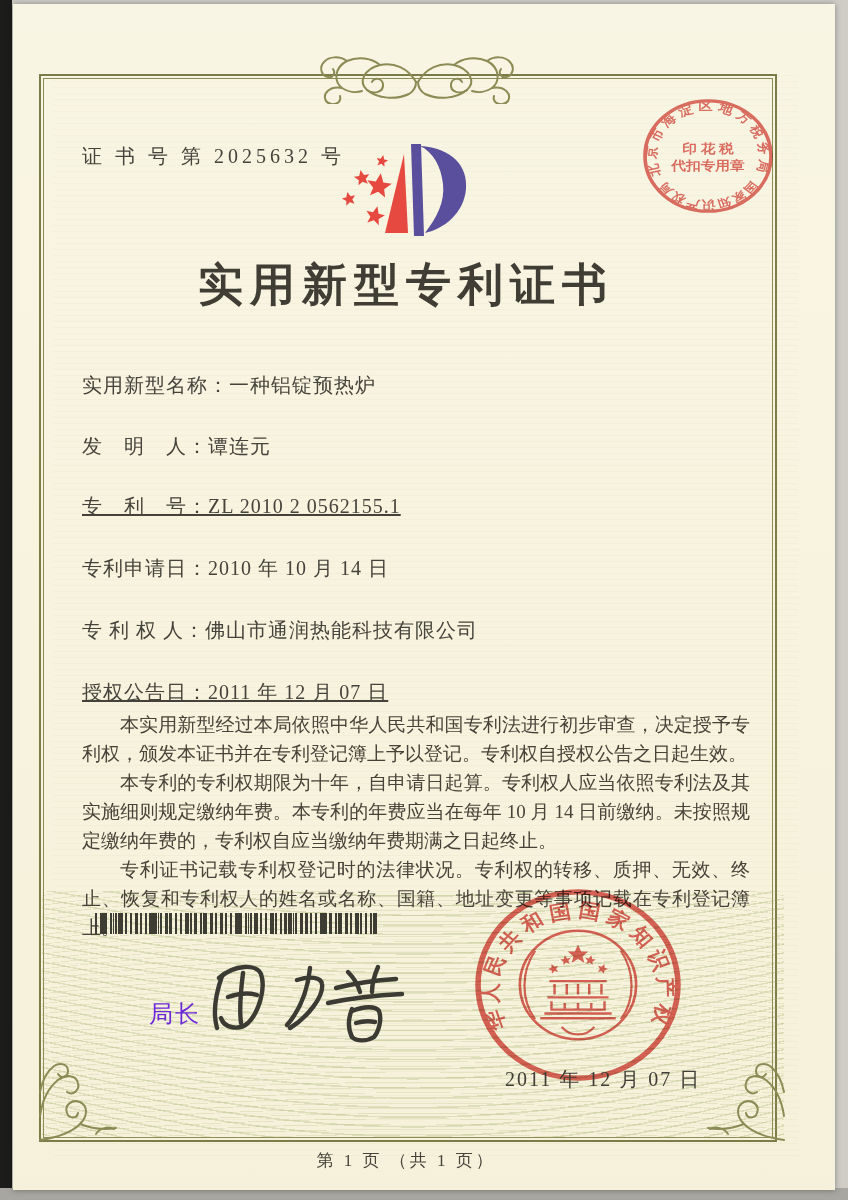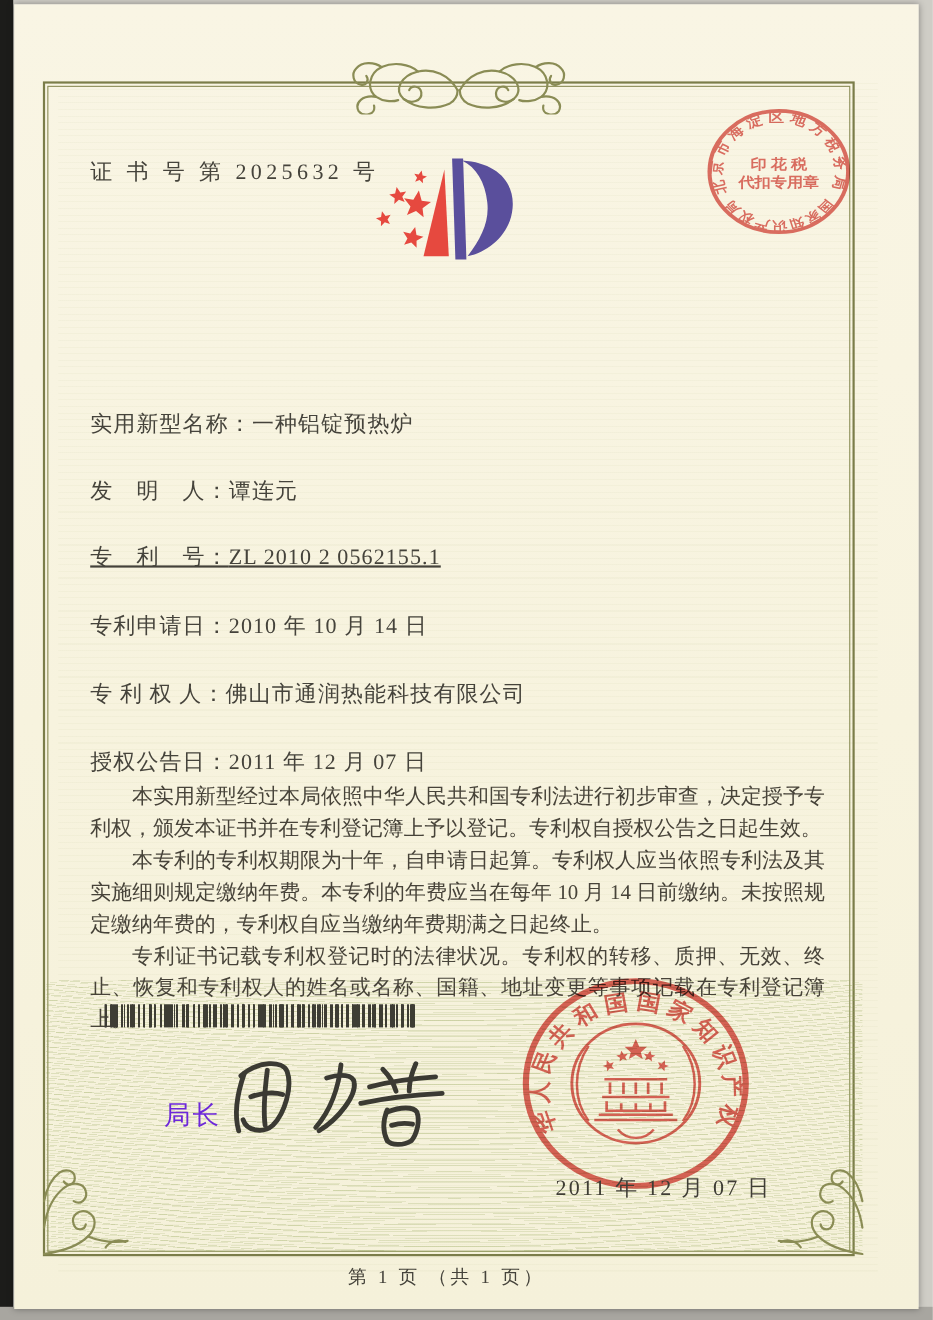--- a/index.html
+++ b/index.html
@@ -45,21 +45,21 @@
   .logo{position:absolute;left:339px;top:138px;width:135px;height:104px;}
   .tax-seal{position:absolute;left:628px;top:88px;width:160px;height:136px;opacity:.82;mix-blend-mode:multiply;}
   .title{
     position:absolute;left:39px;top:255px;width:734px;margin:0;
     text-align:center;font-size:45px;font-weight:bold;color:#403d34;letter-spacing:7px;
   }
   .fields{position:absolute;left:82px;top:0;width:680px;}
   .field{position:absolute;left:0;font-size:20px;color:#44423a;letter-spacing:1px;white-space:nowrap;}
   .field .lab{color:#45433b;}
   .field .val{color:#45433b;}
-  .f0{top:372px;} .f1{top:433px;} .f2{top:493px;text-decoration:underline;} .f3{top:555px;} .f4{top:617px;} .f5{top:679px;}
+  .f0{top:372px;} .f1{top:433px;} .f2{top:493px;text-decoration:underline;} .f3{top:555px;} .f4{top:617px;} .f5{top:679px;text-decoration:underline;}
   .body-text{
     position:absolute;left:82px;top:710px;width:668px;
     font-size:19px;line-height:29px;color:#474339;text-align:justify;
   }
   .body-text p{margin:0;text-indent:2em;}
   .barcode{
     position:absolute;left:95px;top:913px;width:284px;height:21px;
     background:
       repeating-linear-gradient(90deg,#3e3d34 0 2px,transparent 2px 5px),
       repeating-linear-gradient(90deg,#3e3d34 0 1px,transparent 1px 9px),
@@ -149,20 +149,21 @@
         <textPath href="#taxArcTop" startOffset="50%" text-anchor="middle">北京市海淀区地方税务局</textPath>
       </text>
       <text font-size="12.5" fill="#d8514a" letter-spacing="1.5">
         <textPath href="#taxArcBottom" startOffset="50%" text-anchor="middle">国家知识产权局</textPath>
       </text>
       <text x="0" y="-3" text-anchor="middle" font-size="14" fill="#d8514a">印 花 税</text>
       <text x="0" y="15" text-anchor="middle" font-size="14" fill="#d8514a">代扣专用章</text>
     </g>
   </svg>
 
+  <h1 class="title">实用新型专利证书</h1>
 
   <div class="fields">
     <div class="field f0"><span class="lab">实用新型名称：</span><span class="val">一种铝锭预热炉</span></div>
     <div class="field f1"><span class="lab">发　明　人：</span><span class="val">谭连元</span></div>
     <div class="field f2"><span class="lab">专　利　号：</span><span class="val">ZL 2010 2 0562155.1</span></div>
     <div class="field f3"><span class="lab">专利申请日：</span><span class="val">2010 年 10 月 14 日</span></div>
     <div class="field f4"><span class="lab">专 利 权 人：</span><span class="val">佛山市通润热能科技有限公司</span></div>
     <div class="field f5"><span class="lab">授权公告日：</span><span class="val">2011 年 12 月 07 日</span></div>
   </div>
 

